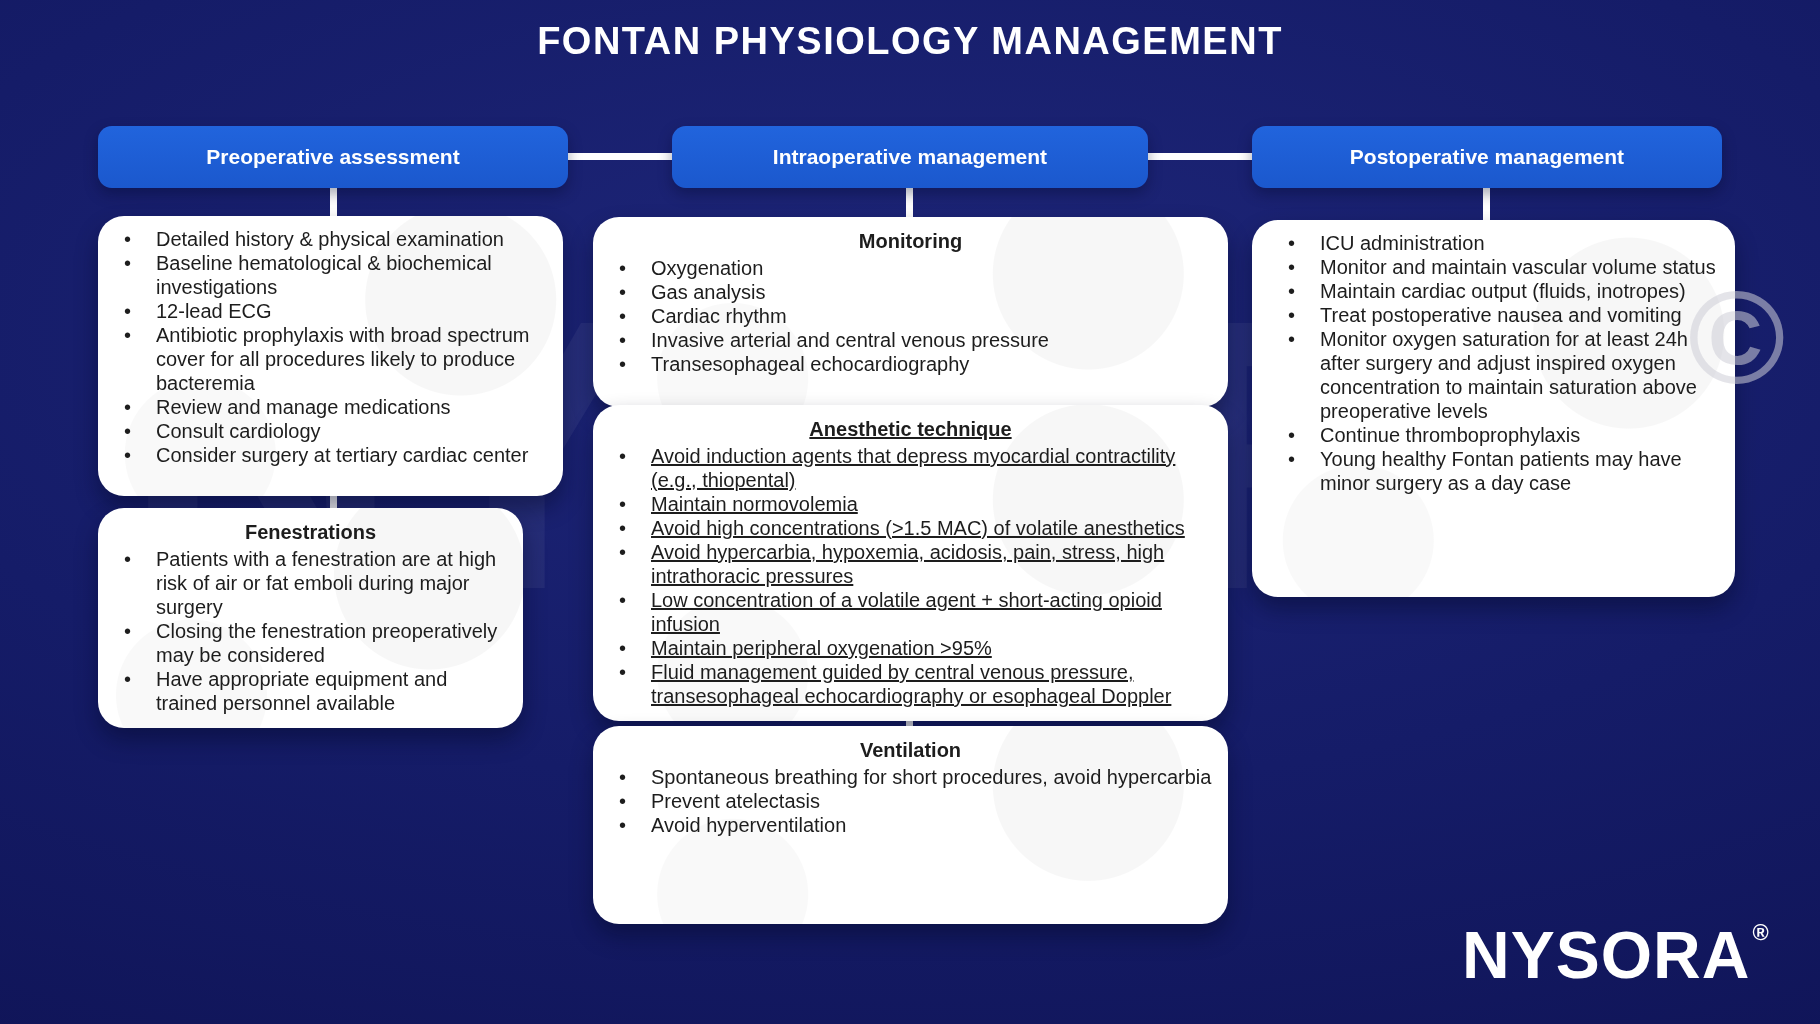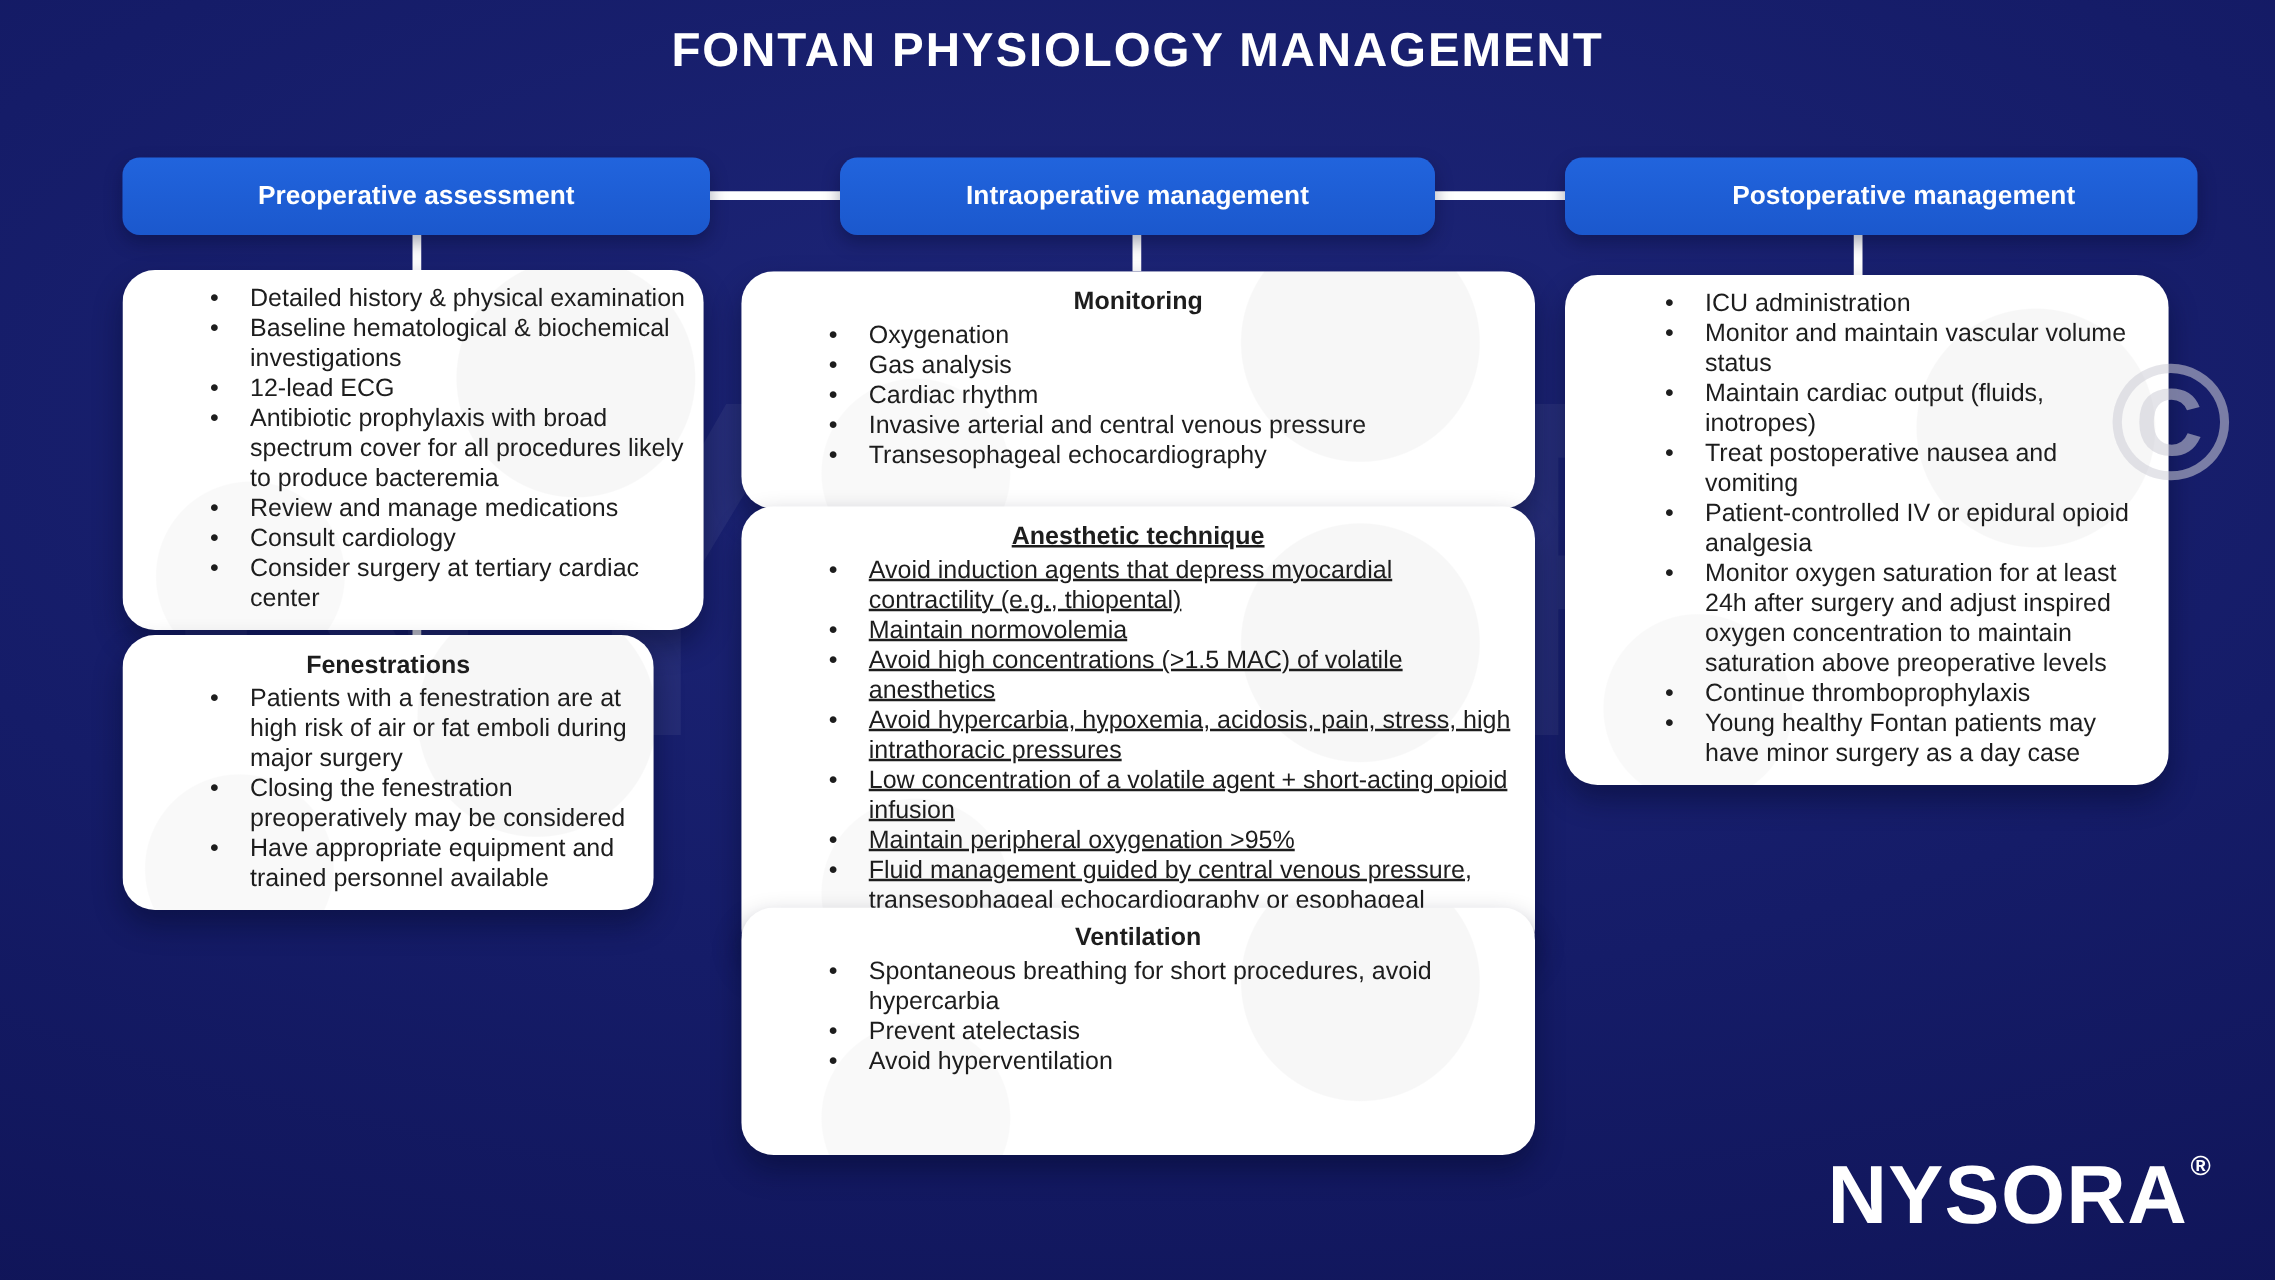--- a/index.html
+++ b/index.html
@@ -26,21 +26,21 @@
   
   .pill{
     position:absolute;top:126px;height:62px;border-radius:14px;z-index:3;
     background:linear-gradient(180deg,#2164dd 0%,#1b58cd 100%);
     display:flex;align-items:center;justify-content:center;
     color:#ffffff;font-size:21px;font-weight:bold;
     box-shadow:0 6px 14px rgba(4,8,40,0.35);
   }
   .pill-left{left:98px;width:470px;border-radius:14px;}
   .pill-mid{left:672px;width:476px;}
-  .pill-right{left:1252px;width:470px;padding-left:36px;}
+  .pill-right{left:1252px;width:470px;}
   
   .hline,.vline{position:absolute;background:#ffffff;z-index:2;}
   .hline{height:7px;top:153px;}
   .hline-1{left:560px;width:120px;}
   .hline-2{left:1140px;width:120px;}
   .vline{width:7px;}
   .v-pill-left{left:330px;top:186px;height:32px;}
   .v-pill-mid{left:906px;top:186px;height:31px;}
   .v-pill-right{left:1483px;top:186px;height:34px;}
   .v-l-gap{left:330px;top:468px;height:40px;}
@@ -59,21 +59,21 @@
   .box-l1{left:98px;top:216px;width:465px;min-height:256px;}
   .box-l2{left:98px;top:508px;width:425px;min-height:172px;}
   .box-m1{left:593px;top:217px;width:635px;min-height:166px;}
   .box-m2{left:593px;top:405px;width:635px;min-height:291px;text-decoration:underline;}
   .box-m3{left:593px;top:726px;width:635px;min-height:174px;}
   .box-r1{left:1252px;top:220px;width:473px;min-height:353px;padding-left:10px;}
   .box-title{
     text-align:center;font-weight:bold;font-size:20px;line-height:26px;margin:0 0 2px 0;
   }
   .box ul{margin:0;padding:0 14px 0 0;list-style:none;}
-  .box li{position:relative;padding-left:58px;margin-left:44px;}
+  .box li{position:relative;padding-left:58px;}
   .box li::before{
     content:"\2022";position:absolute;left:26px;top:0;
   }
   
   .logo{
     position:absolute;left:1462px;top:922px;z-index:4;color:#ffffff;
     font-size:66px;font-weight:bold;letter-spacing:1px;line-height:1;white-space:nowrap;
   }
   .logo sup{font-size:22px;font-weight:bold;vertical-align:38px;margin-left:2px;}
 </style>
@@ -152,21 +152,20 @@
         <li class="bullet-item">Avoid hyperventilation</li>
       </ul>
   </div>
 
   <div class="box box-r1">
     <ul>
         <li class="bullet-item">ICU administration</li>
         <li class="bullet-item">Monitor and maintain vascular volume status</li>
         <li class="bullet-item">Maintain cardiac output (fluids, inotropes)</li>
         <li class="bullet-item">Treat postoperative nausea and vomiting</li>
-        <li class="bullet-item">Patient-controlled IV or epidural opioid analgesia</li>
         <li class="bullet-item">Monitor oxygen saturation for at least 24h after surgery and adjust inspired oxygen concentration to maintain saturation above preoperative levels</li>
         <li class="bullet-item">Continue thromboprophylaxis</li>
         <li class="bullet-item">Young healthy Fontan patients may have minor surgery as a day case</li>
       </ul>
   </div>
 
   <div class="big-copyright">©</div>
 
   <div class="logo"><span>NYSORA</span><sup>®</sup></div>
 

